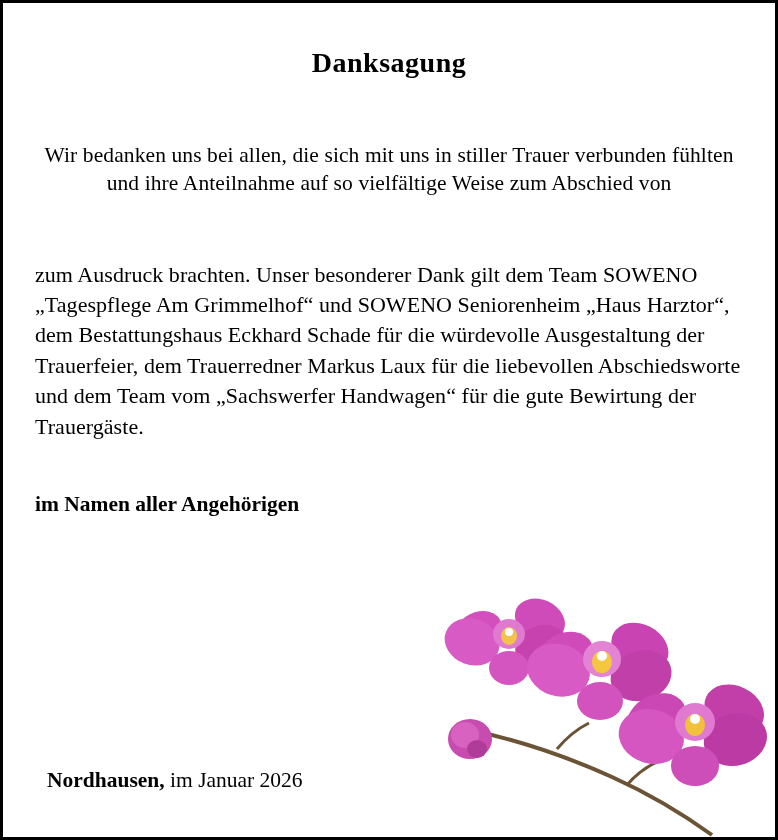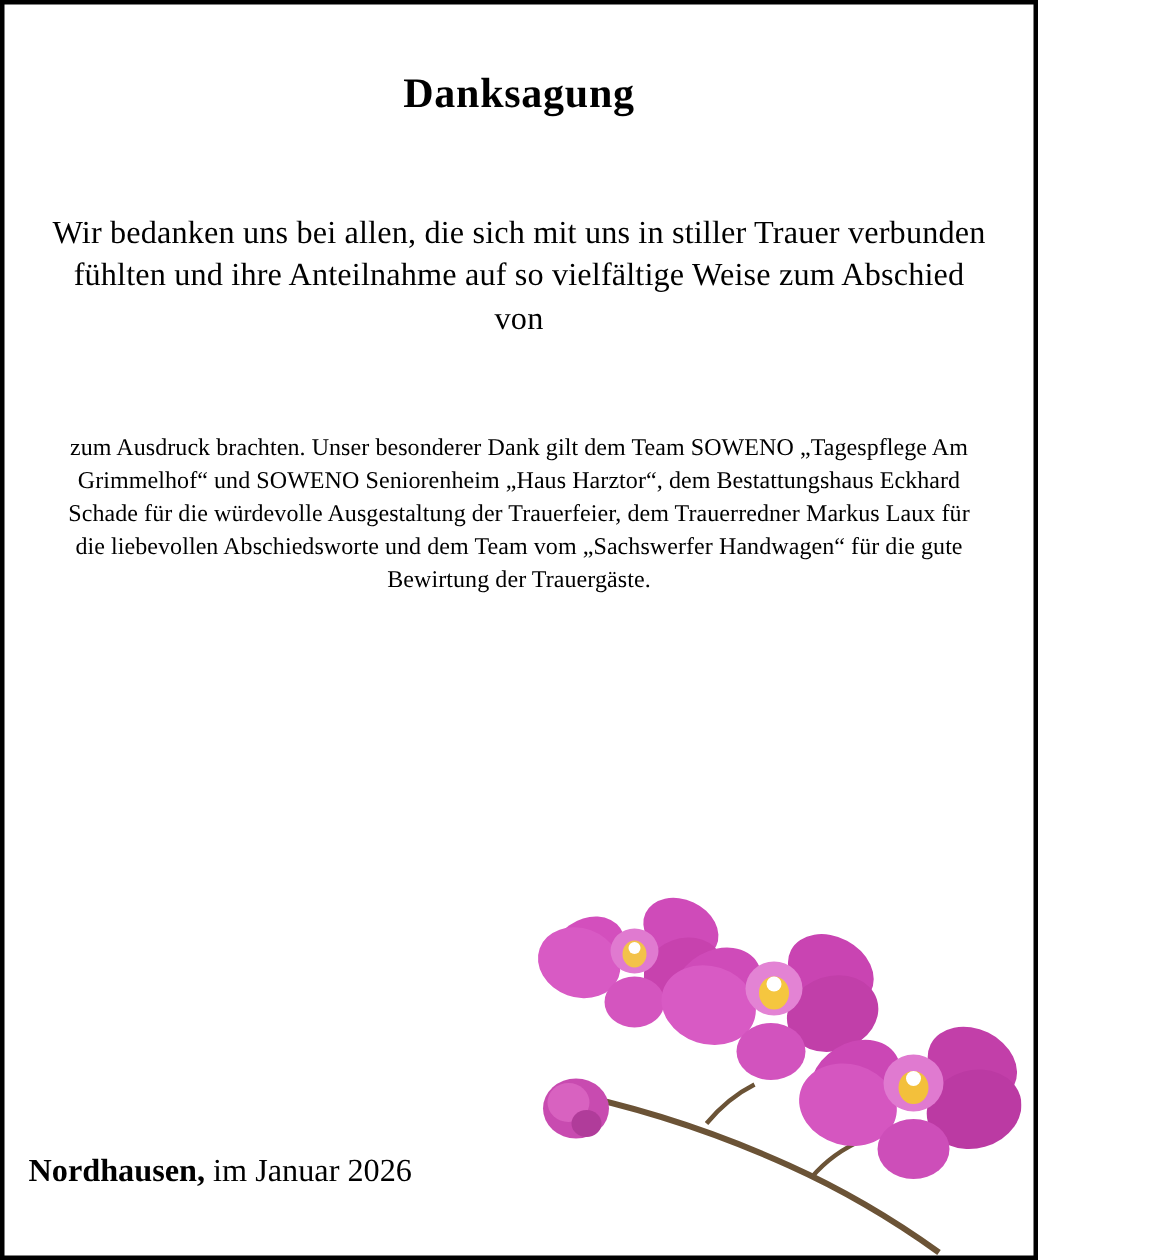--- a/index.html
+++ b/index.html
@@ -10,21 +10,21 @@
   body {
     width: 778px;
     height: 840px;
     font-family: "Liberation Serif", serif;
     color: #000000;
     overflow: hidden;
   }
   .notice {
     position: relative;
     box-sizing: border-box;
-    width: 692px;
+    width: 778px;
     height: 840px;
     border: 3px solid #000000;
     background: #ffffff;
     padding: 34px 32px 18px 32px;
     overflow: hidden;
   }
   .title {
     text-align: center;
     font-size: 28px;
     font-weight: bold;
@@ -52,36 +52,36 @@
     margin-top: 10px;
     font-size: 23px;
     letter-spacing: 0.3px;
   }
   .date .cross {
     font-size: 22px;
     margin-right: 4px;
   }
   .body-text {
     margin-top: 62px;
-    font-size: 16px;
+    font-size: 22px;
     line-height: 1.38;
-    text-align: center;
+    text-align: left;
     letter-spacing: 0.05px;
   }
   .signature {
     margin-top: 48px;
     font-size: 21.5px;
     font-weight: bold;
     line-height: 1.35;
     position: relative;
     z-index: 3;
   }
   .place-line {
     position: absolute;
-    left: 16px;
+    left: 44px;
     bottom: 44px;
     font-size: 21.5px;
     z-index: 3;
   }
   .place-line .place {
     font-weight: bold;
   }
   .orchid {
     position: absolute;
     right: 8px;
@@ -98,20 +98,21 @@
 <div class="notice">
 
   <div class="title">Danksagung</div>
 
   <div class="intro">Wir bedanken uns bei allen, die sich mit uns in stiller Trauer verbunden fühlten und ihre Anteilnahme auf so vielfältige Weise zum Abschied von</div>
 
 
   <div class="body-text">zum Ausdruck brachten. Unser besonderer Dank gilt dem Team SOWENO „Tagespflege Am Grimmelhof“ und SOWENO Seniorenheim „Haus Harztor“, dem Bestattungshaus Eckhard Schade für die würdevolle Ausgestaltung der Trauerfeier, dem Trauerredner Markus Laux für die liebevollen Abschiedsworte und dem Team vom „Sachswerfer Handwagen“ für die gute Bewirtung der Trauergäste.</div>
 
   <div class="signature">
+    <div>im Namen aller Angehörigen</div>
   </div>
 
   <div class="place-line">
     <span class="place">Nordhausen,</span><span> im Januar 2026</span>
   </div>
 
   <svg class="orchid" viewBox="0 0 330 260" aria-hidden="true">
 
     <path d="M20 150 C70 160, 120 175, 175 200 C215 218, 250 240, 275 258" stroke="#6b5336" stroke-width="4" fill="none"></path>
     <path d="M120 172 C130 160, 140 152, 152 146" stroke="#6b5336" stroke-width="3" fill="none"></path>

